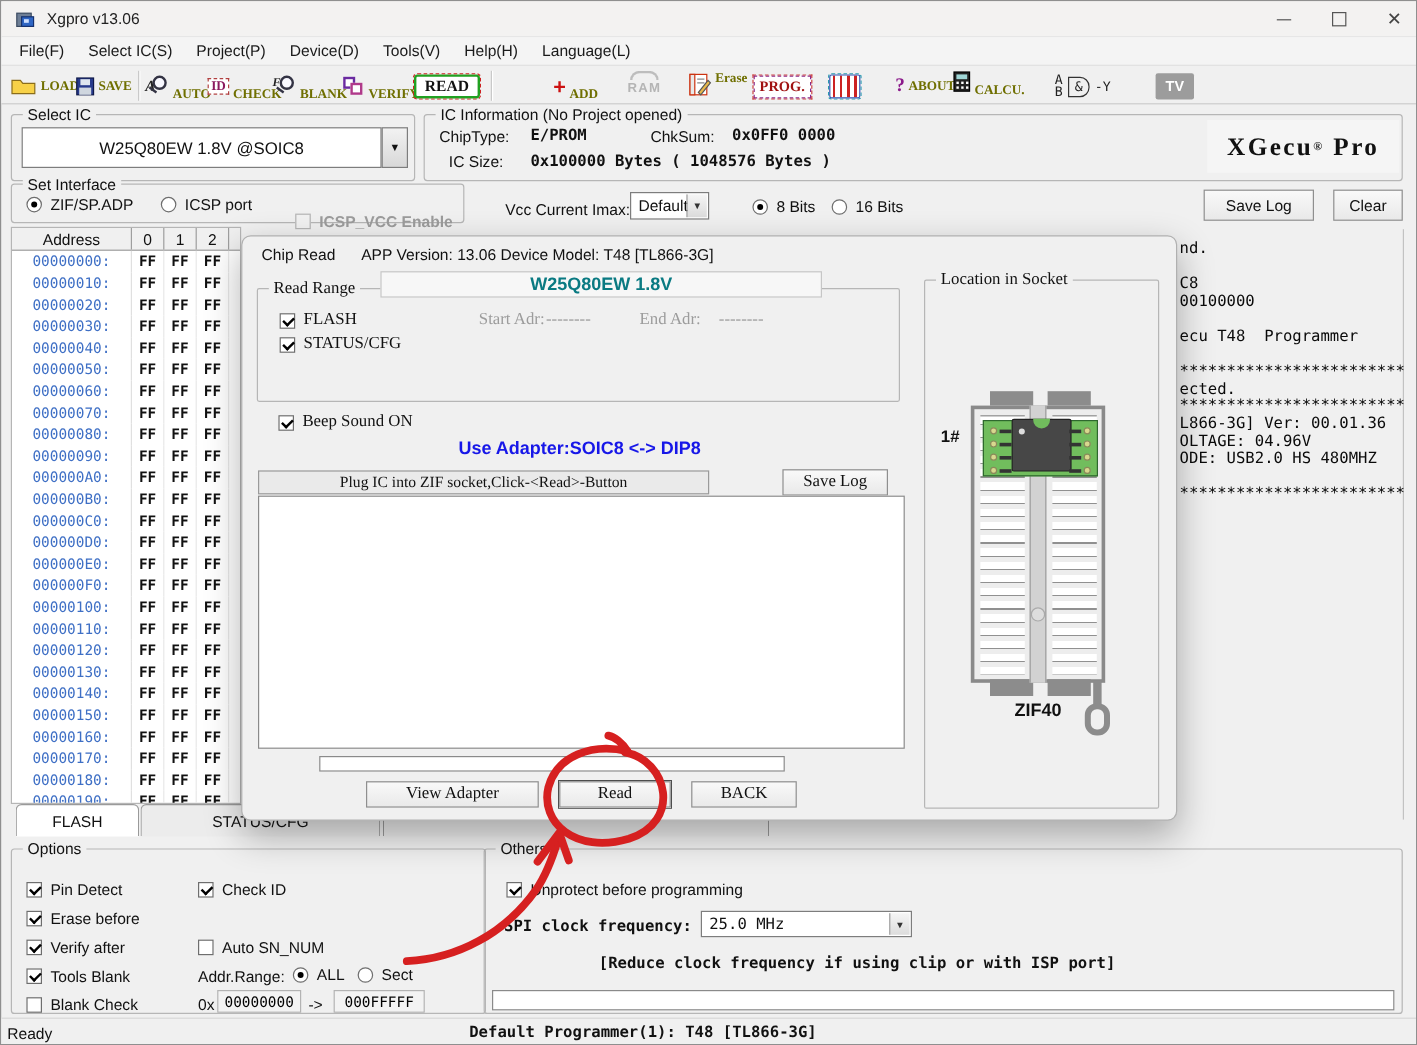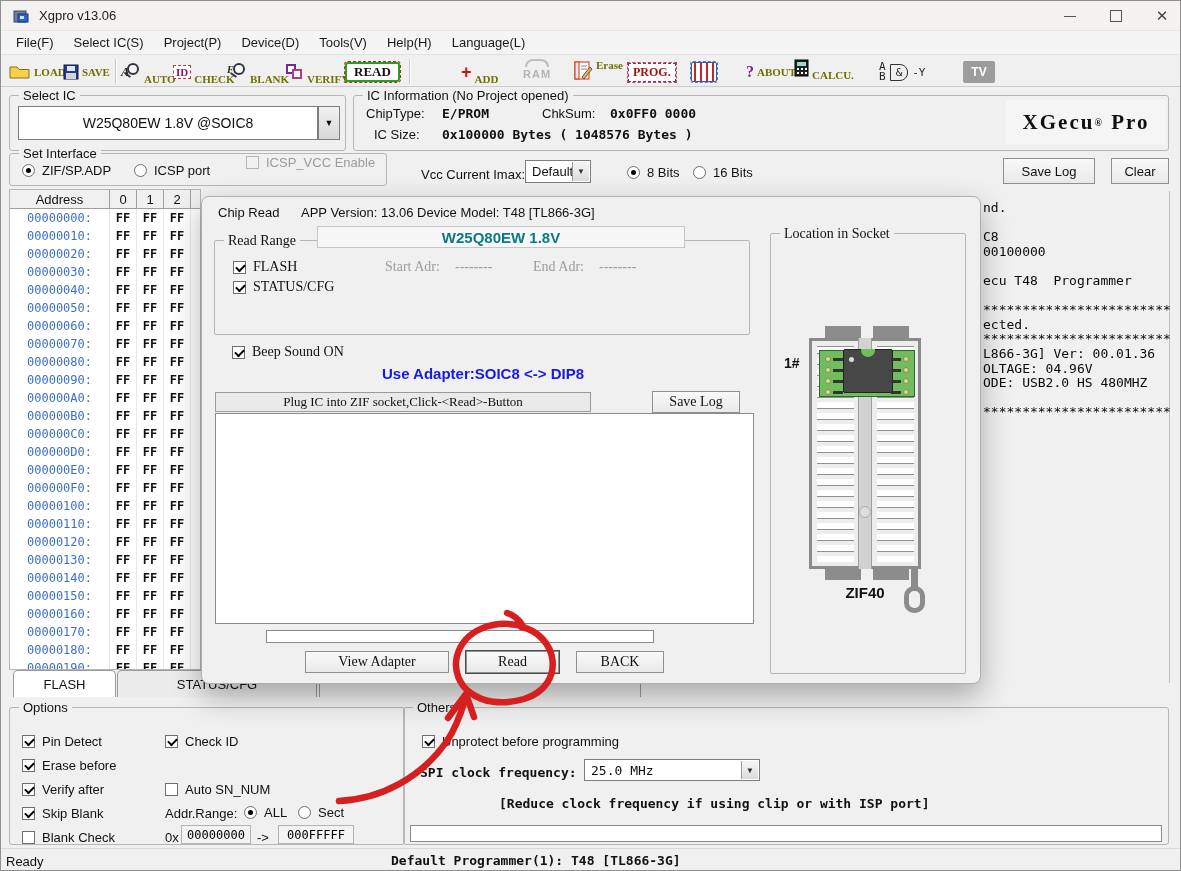--- a/index.html
+++ b/index.html
@@ -276,21 +276,21 @@
   <div class="groupbox" style="left:8px; top:152px; width:378px; height:33px;">
     <span class="gb-label">Set Interface</span>
     <span class="ck-row" style="left:12px; top:9px;">
         <span class="radio on"></span>
         <span>ZIF/SP.ADP</span>
       </span>
     <span class="ck-row" style="left:124px; top:9px;">
         <span class="radio"></span>
         <span>ICSP port</span>
       </span>
-    <span class="ck-row gray" style="left:236px; top:1px;">
+    <span class="ck-row gray" style="left:236px; top:23px;font-weight:bold;">
         <span class="cb disabled"></span>
         <span>ICSP_VCC Enable</span>
       </span>
   </div>
 
   <span class="abs" style="left:420px; top:166px;">Vcc Current Imax:</span>
   <div class="abs sunken" style="left:524px; top:159px; width:66px; height:23px; display:flex; align-items:center; padding-left:6px;">
     <span>Default</span>
     <span class="dd-arrow">▼</span>
   </div>
@@ -503,21 +503,21 @@
     <div class="dlg-group" id="read-range">
       <span class="gb-label serif14">Read Range</span>
       <span class="ck-row serif14" style="left:18px; top:18px;">
           <span class="cb on"></span>
           <span>FLASH</span>
         </span>
       <span class="ck-row serif14" style="left:18px; top:38px;">
           <span class="cb on"></span>
           <span>STATUS/CFG</span>
         </span>
-      <span class="dlg serif14 gray" style="left:170px; top:18px;">Start Adr:</span>
+      <span class="dlg serif14 gray" style="left:184px; top:18px;">Start Adr:</span>
       <span class="dlg serif14 gray" style="left:240px; top:18px;">--------</span>
       <span class="dlg serif14 gray" style="left:318px; top:18px;">End Adr:</span>
       <span class="dlg serif14 gray" style="left:384px; top:18px;">--------</span>
     </div>
 
     <span class="ck-row serif14" style="left:30px; top:147px;">
         <span class="cb on"></span>
         <span>Beep Sound ON</span>
       </span>
 
@@ -589,21 +589,21 @@
     <span class="ck-row" style="left:12px; top:74px;">
         <span class="cb on"></span>
         <span>Verify after</span>
       </span>
     <span class="ck-row" style="left:155px; top:74px;">
         <span class="cb"></span>
         <span>Auto SN_NUM</span>
       </span>
     <span class="ck-row" style="left:12px; top:98px;">
         <span class="cb on"></span>
-        <span>Skip Blank</span>
+        <span>Tools Blank</span>
       </span>
     <span class="abs" style="left:155px; top:98px;">Addr.Range:</span>
     <span class="ck-row" style="left:234px; top:97px;">
         <span class="radio on"></span>
         <span>ALL</span>
       </span>
     <span class="ck-row" style="left:288px; top:97px;">
         <span class="radio"></span>
         <span>Sect</span>
       </span>

